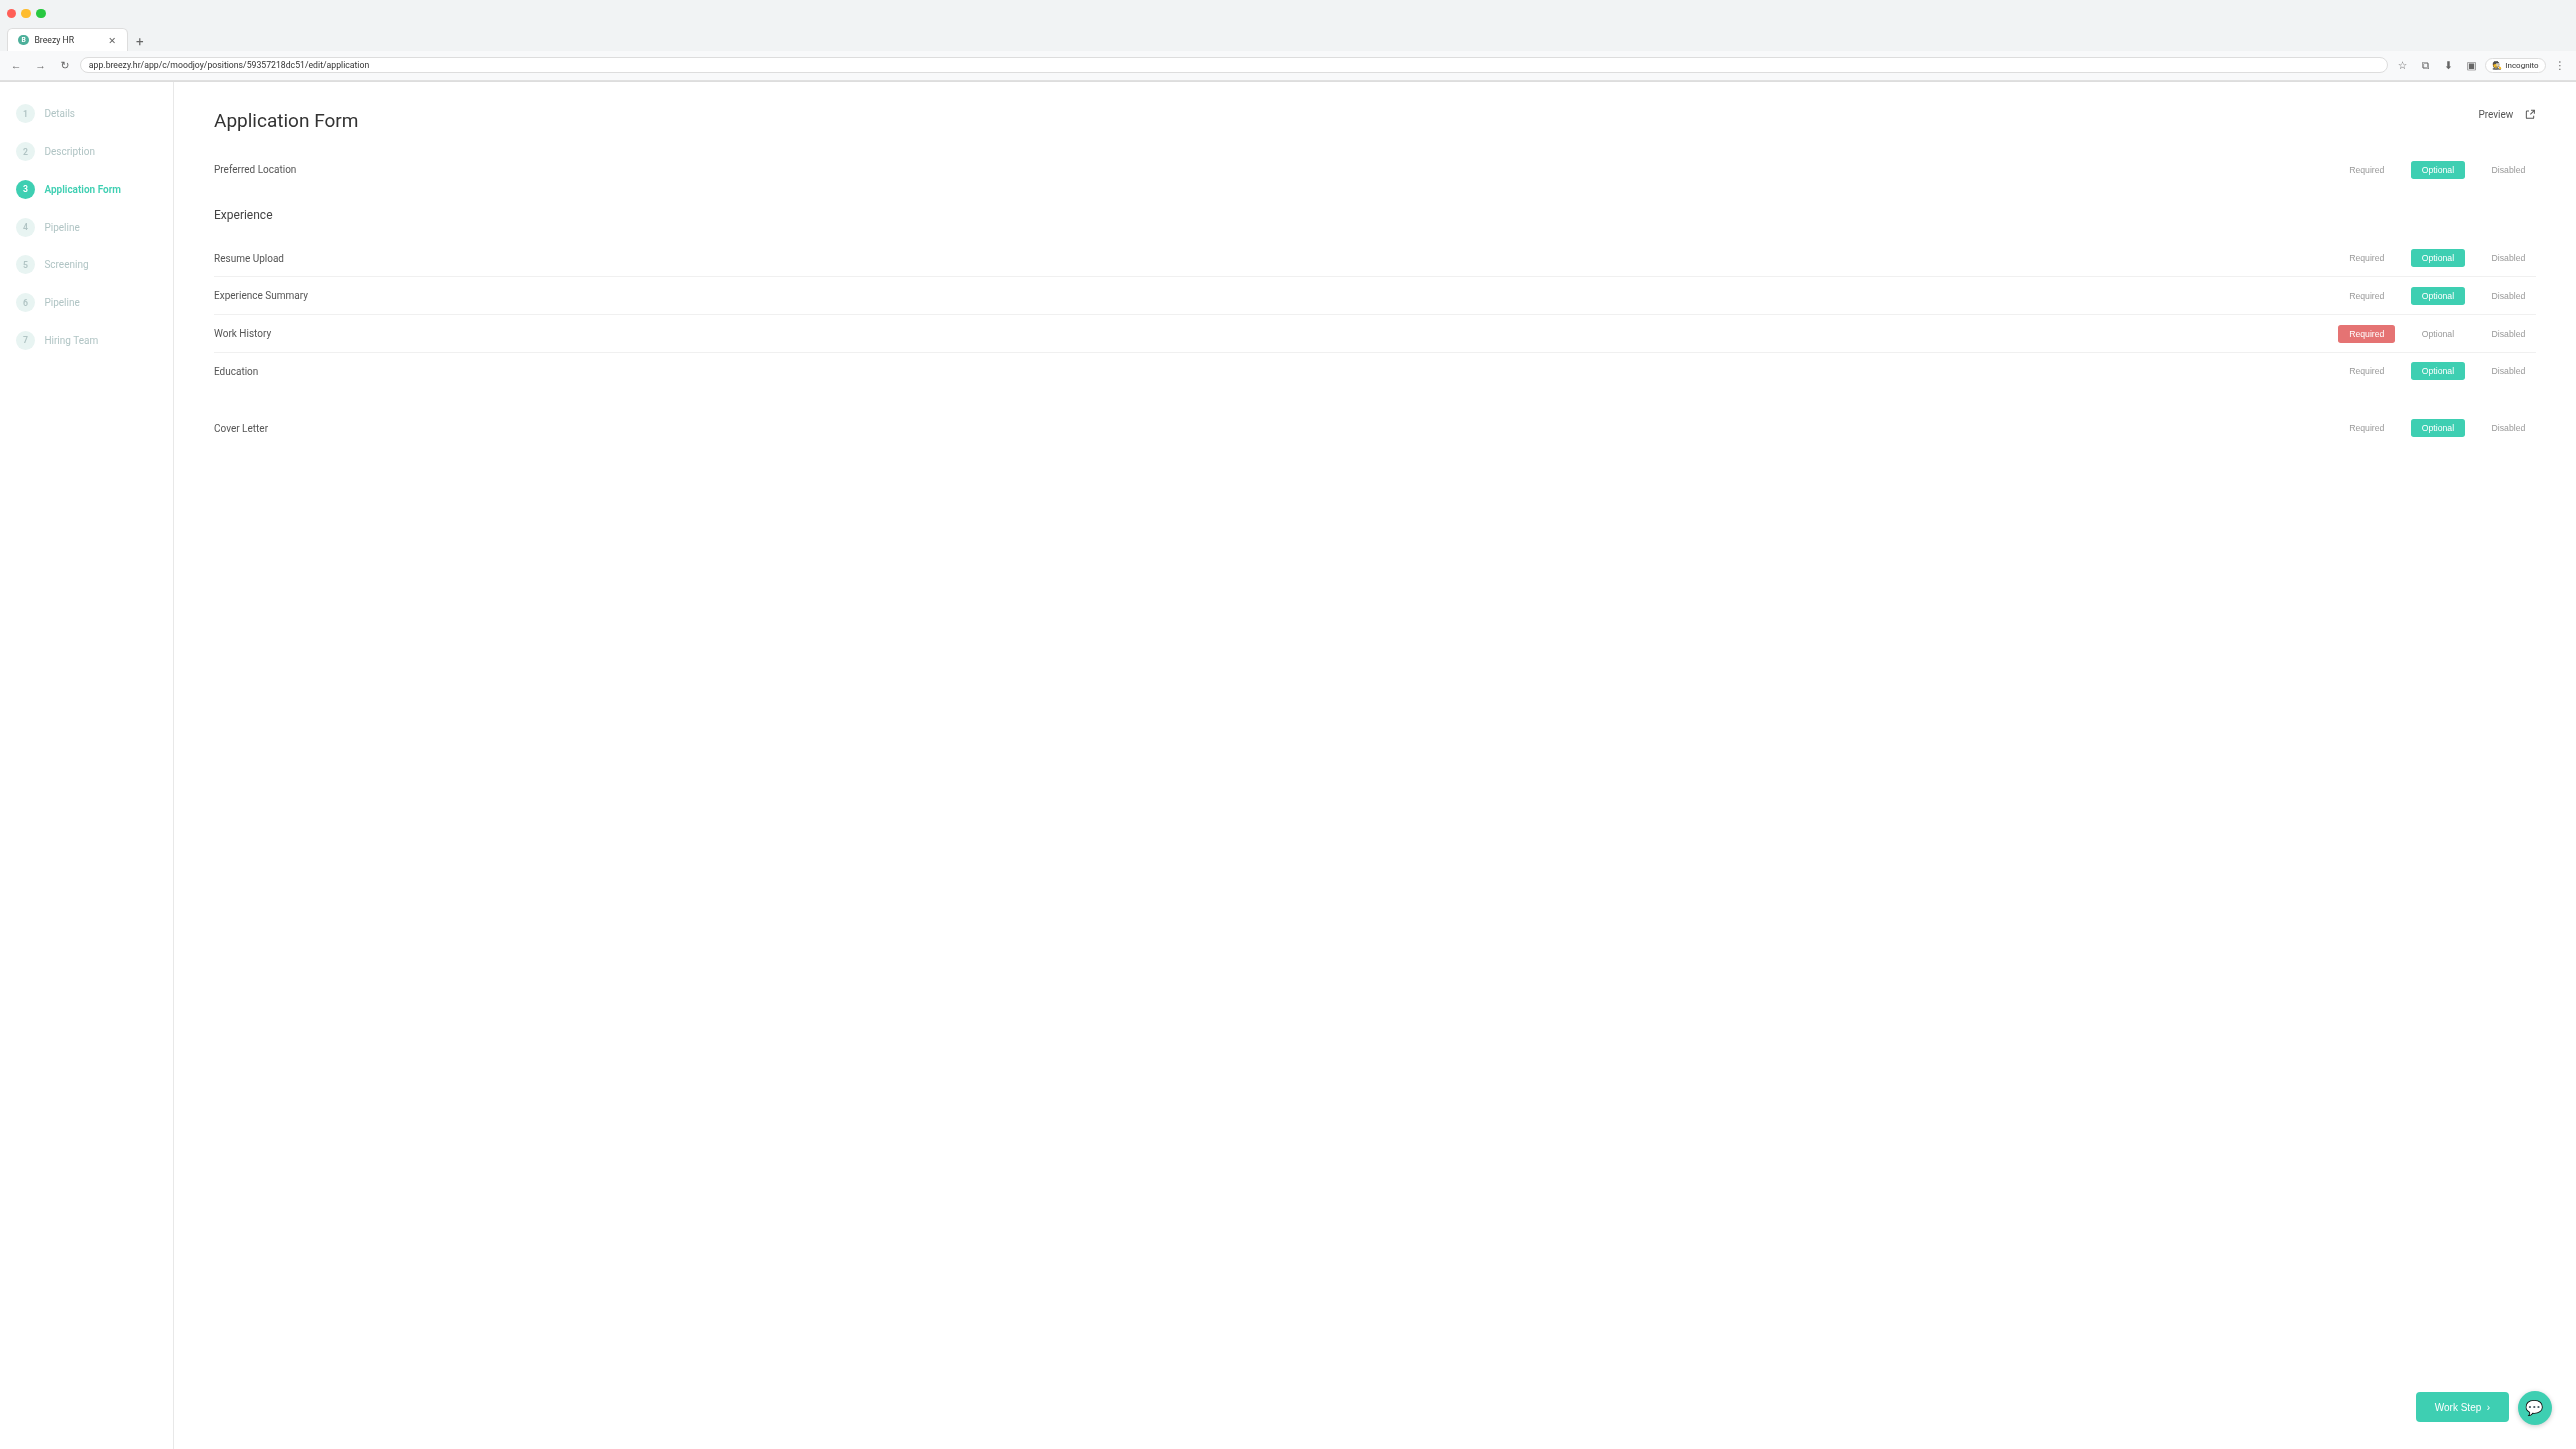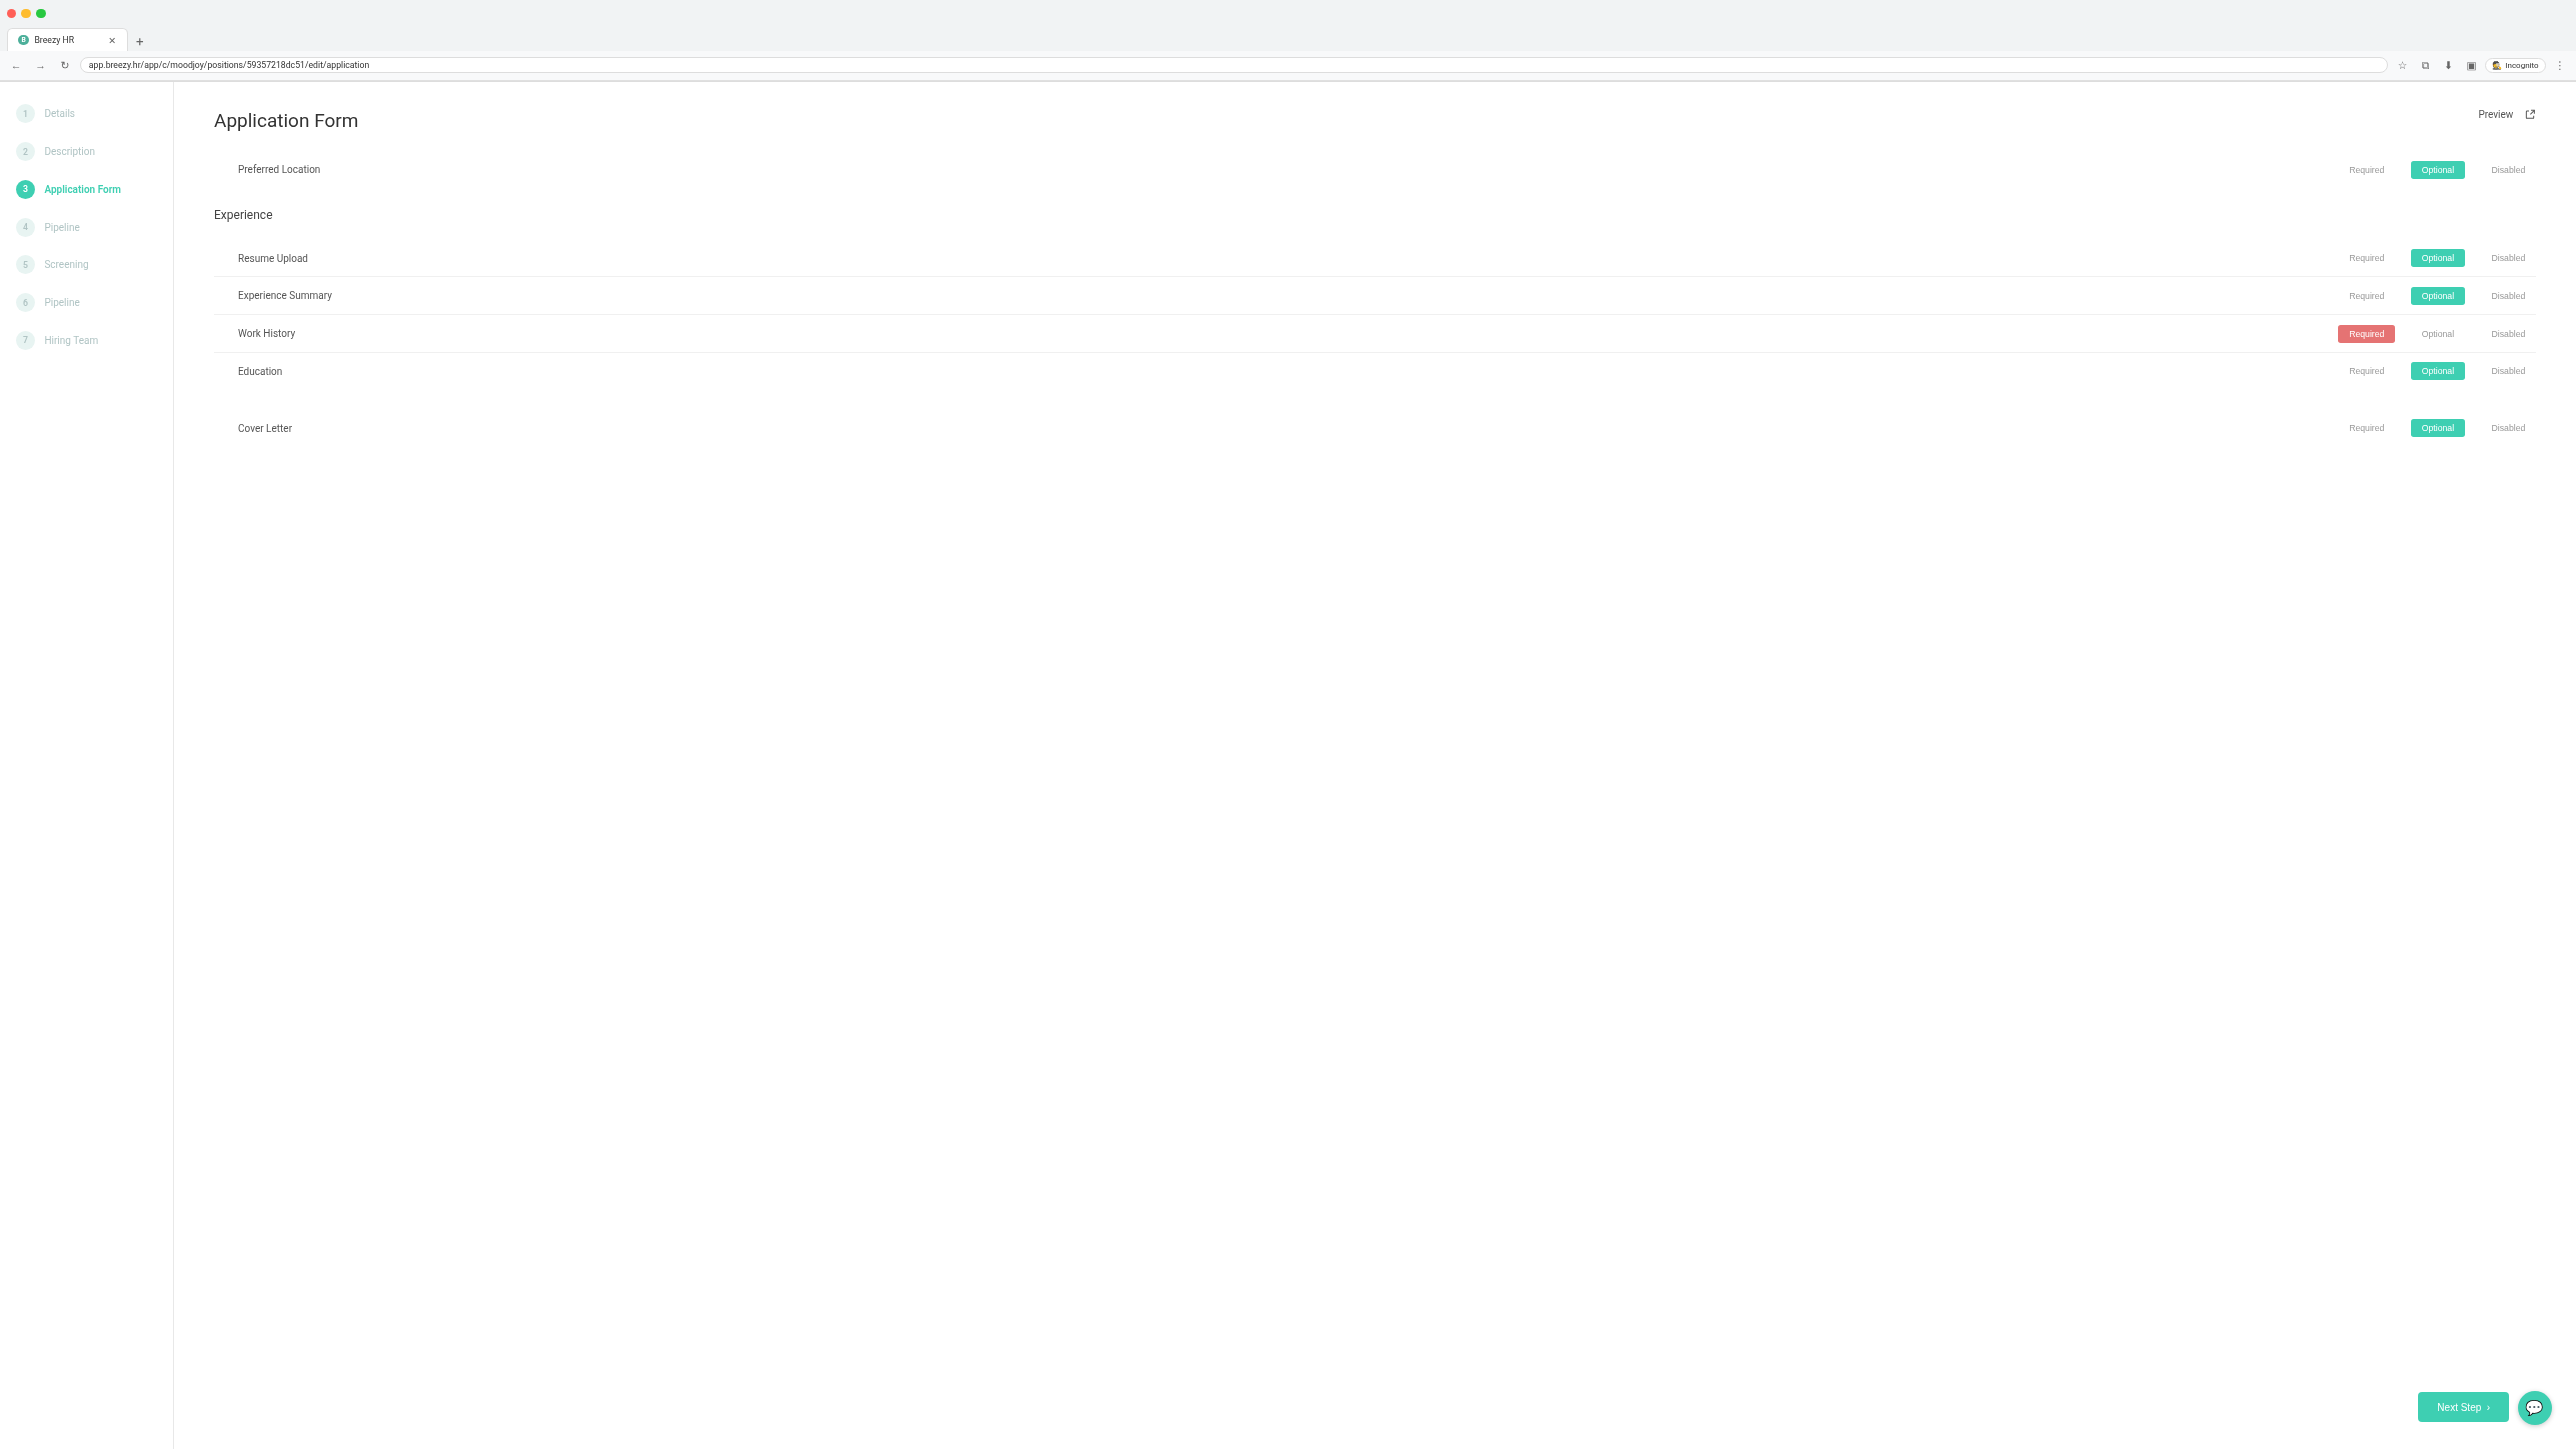--- a/index.html
+++ b/index.html
@@ -42,21 +42,21 @@
     .main-content { flex: 1; padding: 27px 40px; overflow-y: auto; position: relative; }
     .page-title { font-size: 19px; color: #333; font-weight: 400; margin-bottom: 20px; }
     .preview-link { position: absolute; top: 27px; right: 40px; display: flex; align-items: center; gap: 12px; color: #555; font-size: 10px; text-decoration: none; cursor: pointer; }
     .preview-link svg { width: 10.7px; height: 10.7px; }
 
     
     .section { margin-bottom: 20px; }
     .section-title { font-size: 12px; color: #444; margin-bottom: 12px; padding-bottom: 5.4px; }
     .form-row { display: flex; align-items: center; justify-content: space-between; padding: 9.4px 0; border-bottom: 0.7px solid #f0f0f0; }
     .form-row:last-child { border-bottom: none; }
-    .field-label { font-size: 10px; color: #555; margin-left: 24px; }
+    .field-label { font-size: 10px; color: #555; }
 
     
     .toggle-group { display: flex; align-items: center; gap: 16px; }
     .toggle-option { padding: 4px 10.7px; border-radius: 2.7px; font-size: 8.7px; cursor: pointer; color: #999; background: transparent; border: none; }
     .toggle-option.active-green { background: #3ecfb2; color: #fff; border-radius: 2.7px; }
     .toggle-option.active-red { background: #e57373; color: #fff; border-radius: 2.7px; }
 
     
     .next-step-btn { position: fixed; bottom: 27px; right: 67px; background: #3ecfb2; color: #fff; border: none; border-radius: 4px; padding: 9.4px 19px; font-size: 10px; font-weight: 500; cursor: pointer; display: flex; align-items: center; gap: 5.4px; }
 
@@ -202,20 +202,20 @@
               <button class="toggle-option active-green">Optional</button>
               <button class="toggle-option">Disabled</button>
             </div>
           </div>
         </div>
       </div>
   </main>
 </div>
 
 <button class="next-step-btn">
-  <span>Next Step</span>
+  <span>Work Step</span>
   <span>›</span>
 </button>
 
 <div class="chat-fab">
   <span>💬</span>
 </div>
 
 
 </body></html>

